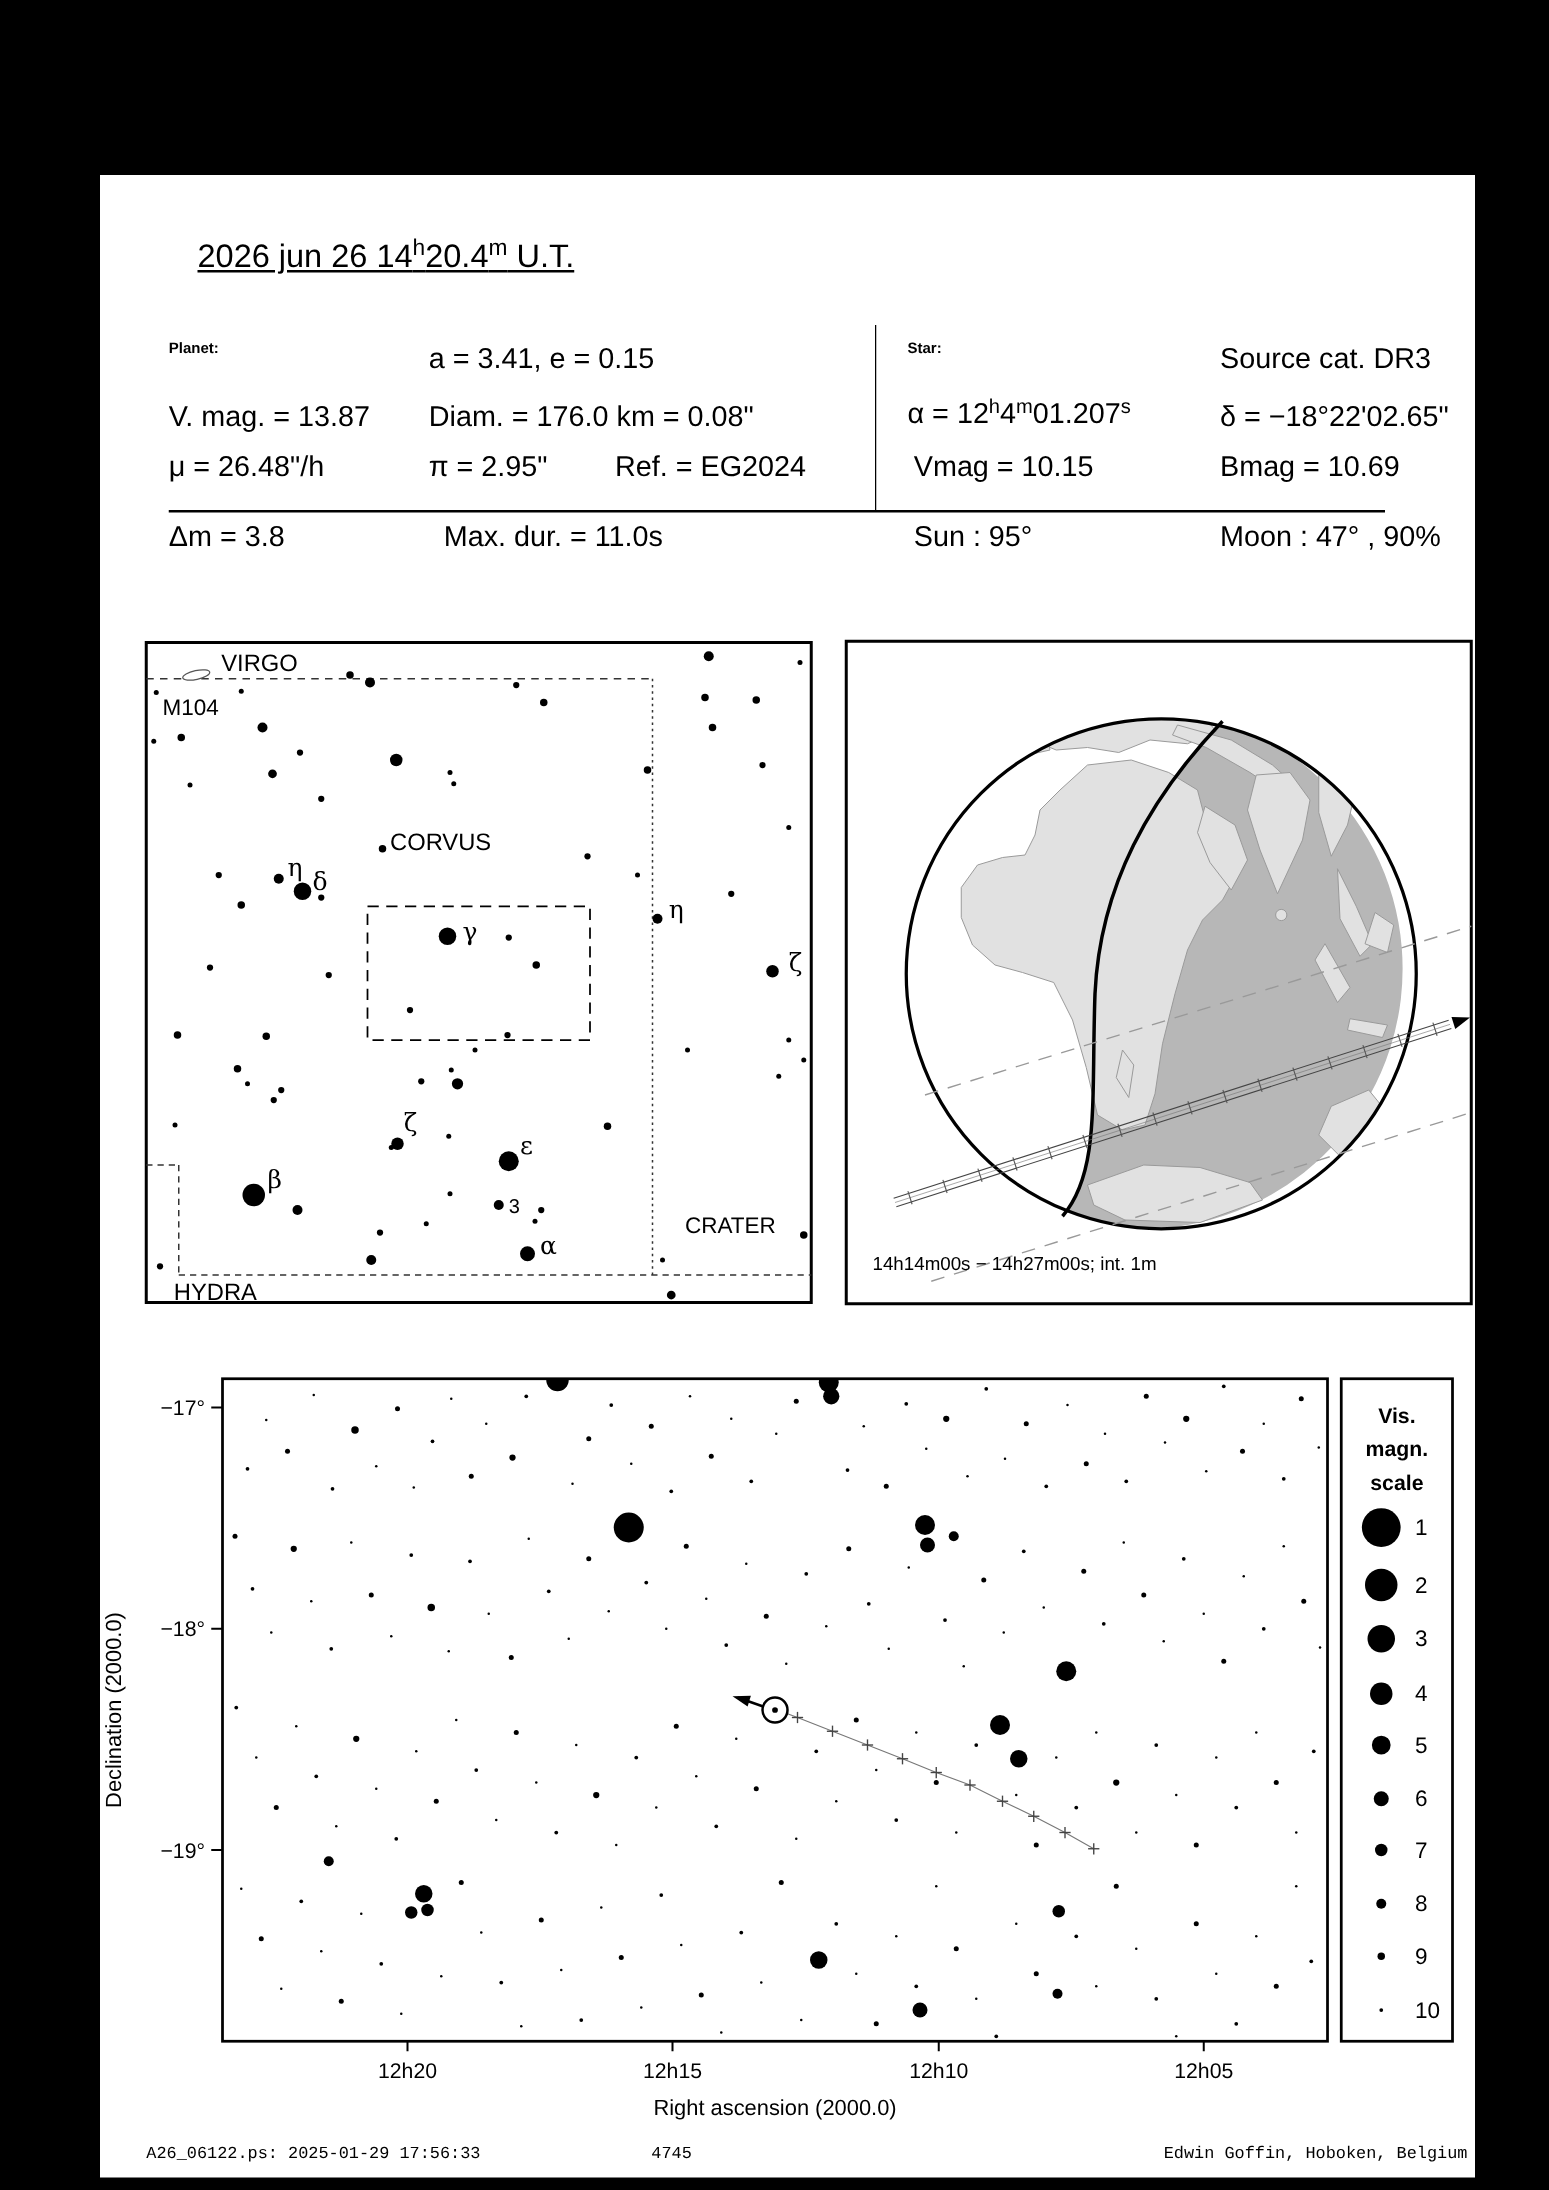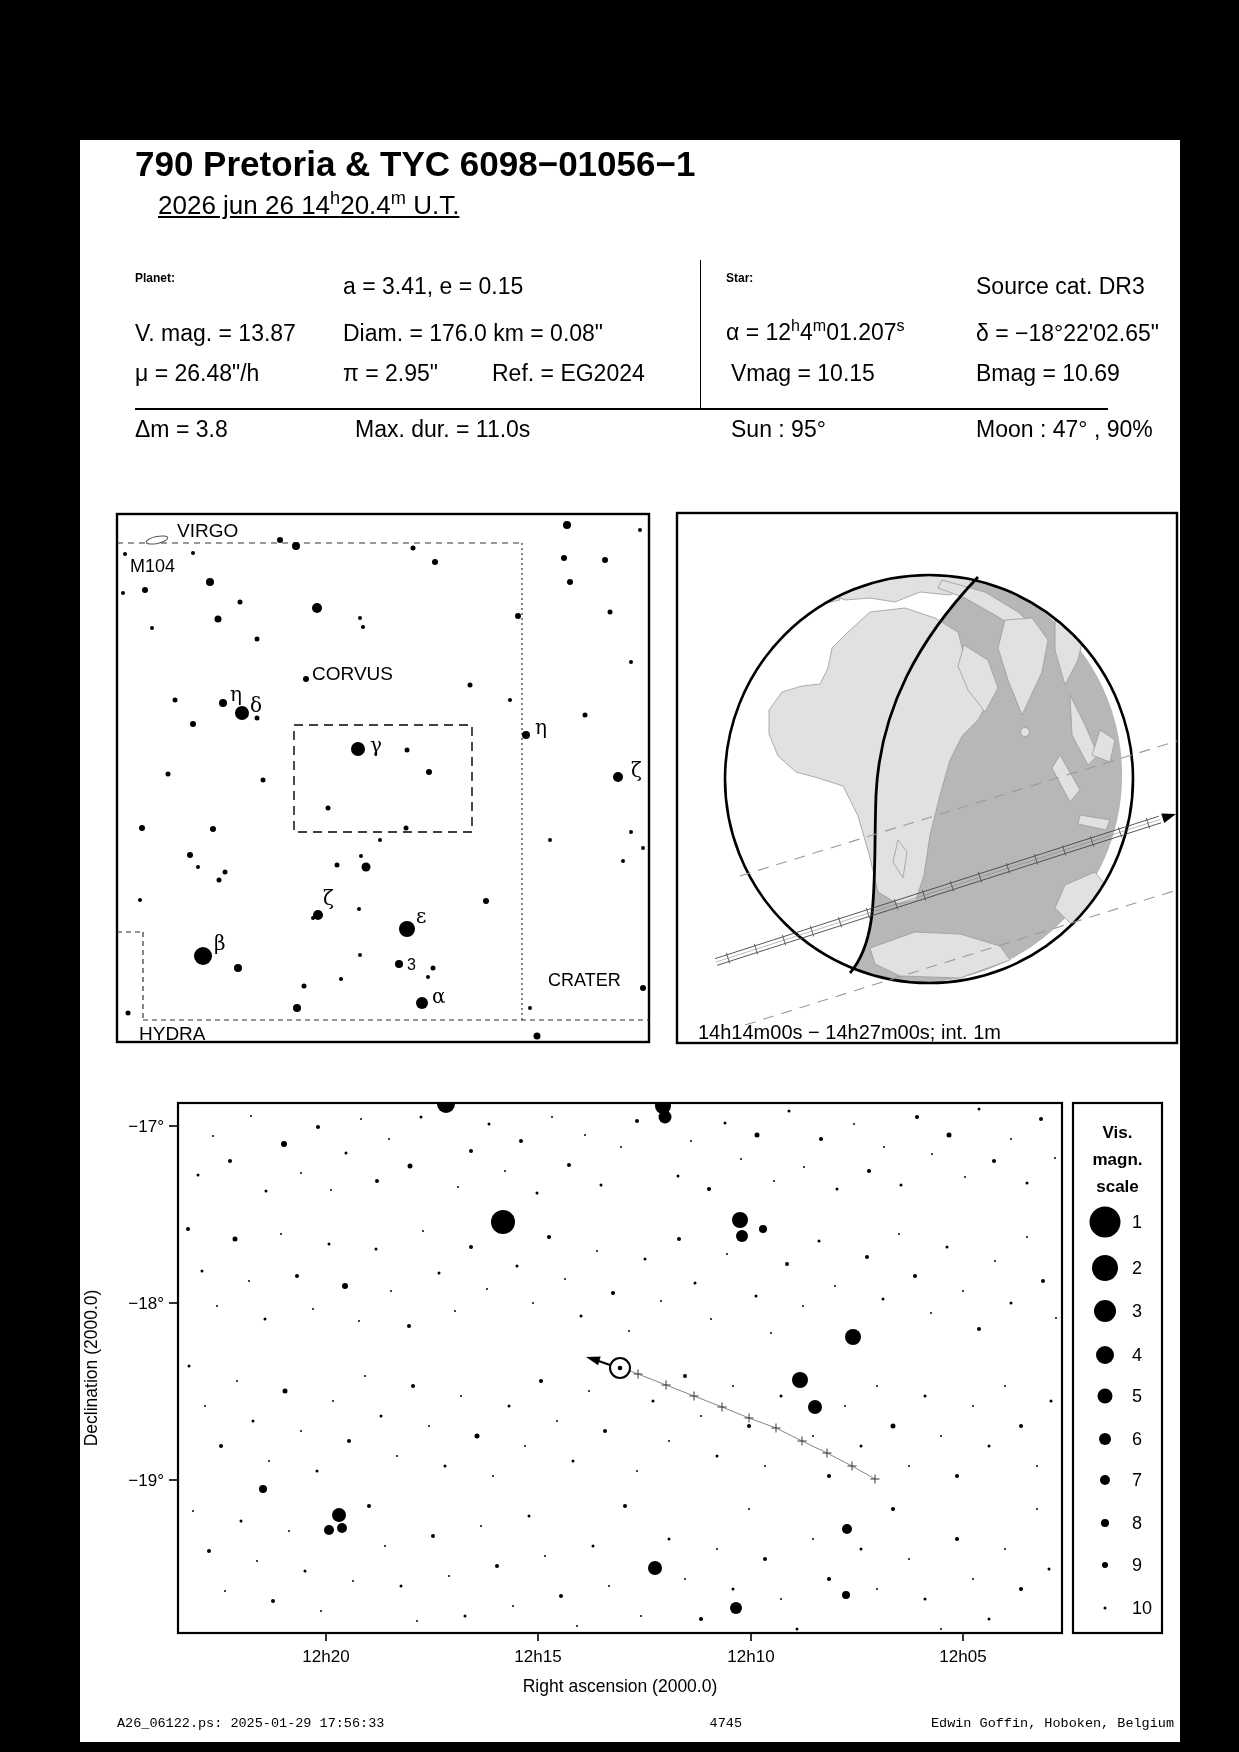--- a/index.html
+++ b/index.html
@@ -17,21 +17,20 @@
   #hrule{left:55px;top:268px;width:973px;height:0px;border-top:2.4px solid #000;}
   svg text{fill:#000;}
   #footer div{font-family:"Liberation Mono","DejaVu Sans Mono",monospace;font-size:13.5px;}
 </style>
 </head>
 <body>
 
 <div id="stage">
   <div id="paper">
 
-    <div class="abs" id="title">790 Pretoria  &amp;  TYC 6098−01056−1</div>
 
     <div class="abs" id="datetime"><span>2026 jun 26  14</span><sup>h</sup><span>20.4</span><sup>m</sup><span> U.T.</span></div>
 
     <div class="abs cell b" style="left:55px;top:131px">Planet:</div>
     <div class="abs cell" style="left:263px;top:133px">a = 3.41, e = 0.15</div>
     <div class="abs cell b" style="left:646px;top:131px">Star:</div>
     <div class="abs cell" style="left:896px;top:133px">Source cat.  DR3</div>
 
     <div class="abs cell" style="left:55px;top:180px">V. mag. = 13.87</div>
     <div class="abs cell" style="left:263px;top:180px">Diam. = 176.0 km = 0.08"</div>
@@ -501,21 +500,21 @@
           <text x="1052" y="1346" font-size="18">7</text>
           <circle cx="1025" cy="1383" r="4" fill="#000"></circle>
           <text x="1052" y="1389" font-size="18">8</text>
           <circle cx="1025" cy="1425" r="3" fill="#000"></circle>
           <text x="1052" y="1431" font-size="18">9</text>
           <circle cx="1025" cy="1468" r="1.5" fill="#000"></circle>
           <text x="1052" y="1474" font-size="18">10</text>
         </g>
       </svg>
 
-    <div class="abs" style="left:618px;top:881px;font-size:20px">14h14m00s − 14h27m00s; int.  1m</div>
+    <div class="abs" style="left:618px;top:863px;font-size:15px">14h14m00s − 14h27m00s; int.  1m</div>
 
     <div id="footer">
       <div class="abs" style="left:37px;top:1576px">A26_06122.ps: 2025-01-29 17:56:33</div>
-      <div class="abs" style="left:462px;top:1576px;width:200px;text-align:right">4745</div>
+      <div class="abs" style="left:441px;top:1576px;width:200px;text-align:left">4745</div>
       <div class="abs" style="right:6px;top:1576px">Edwin Goffin, Hoboken, Belgium</div>
     </div>
   </div>
 </div>
 
 </body></html>

